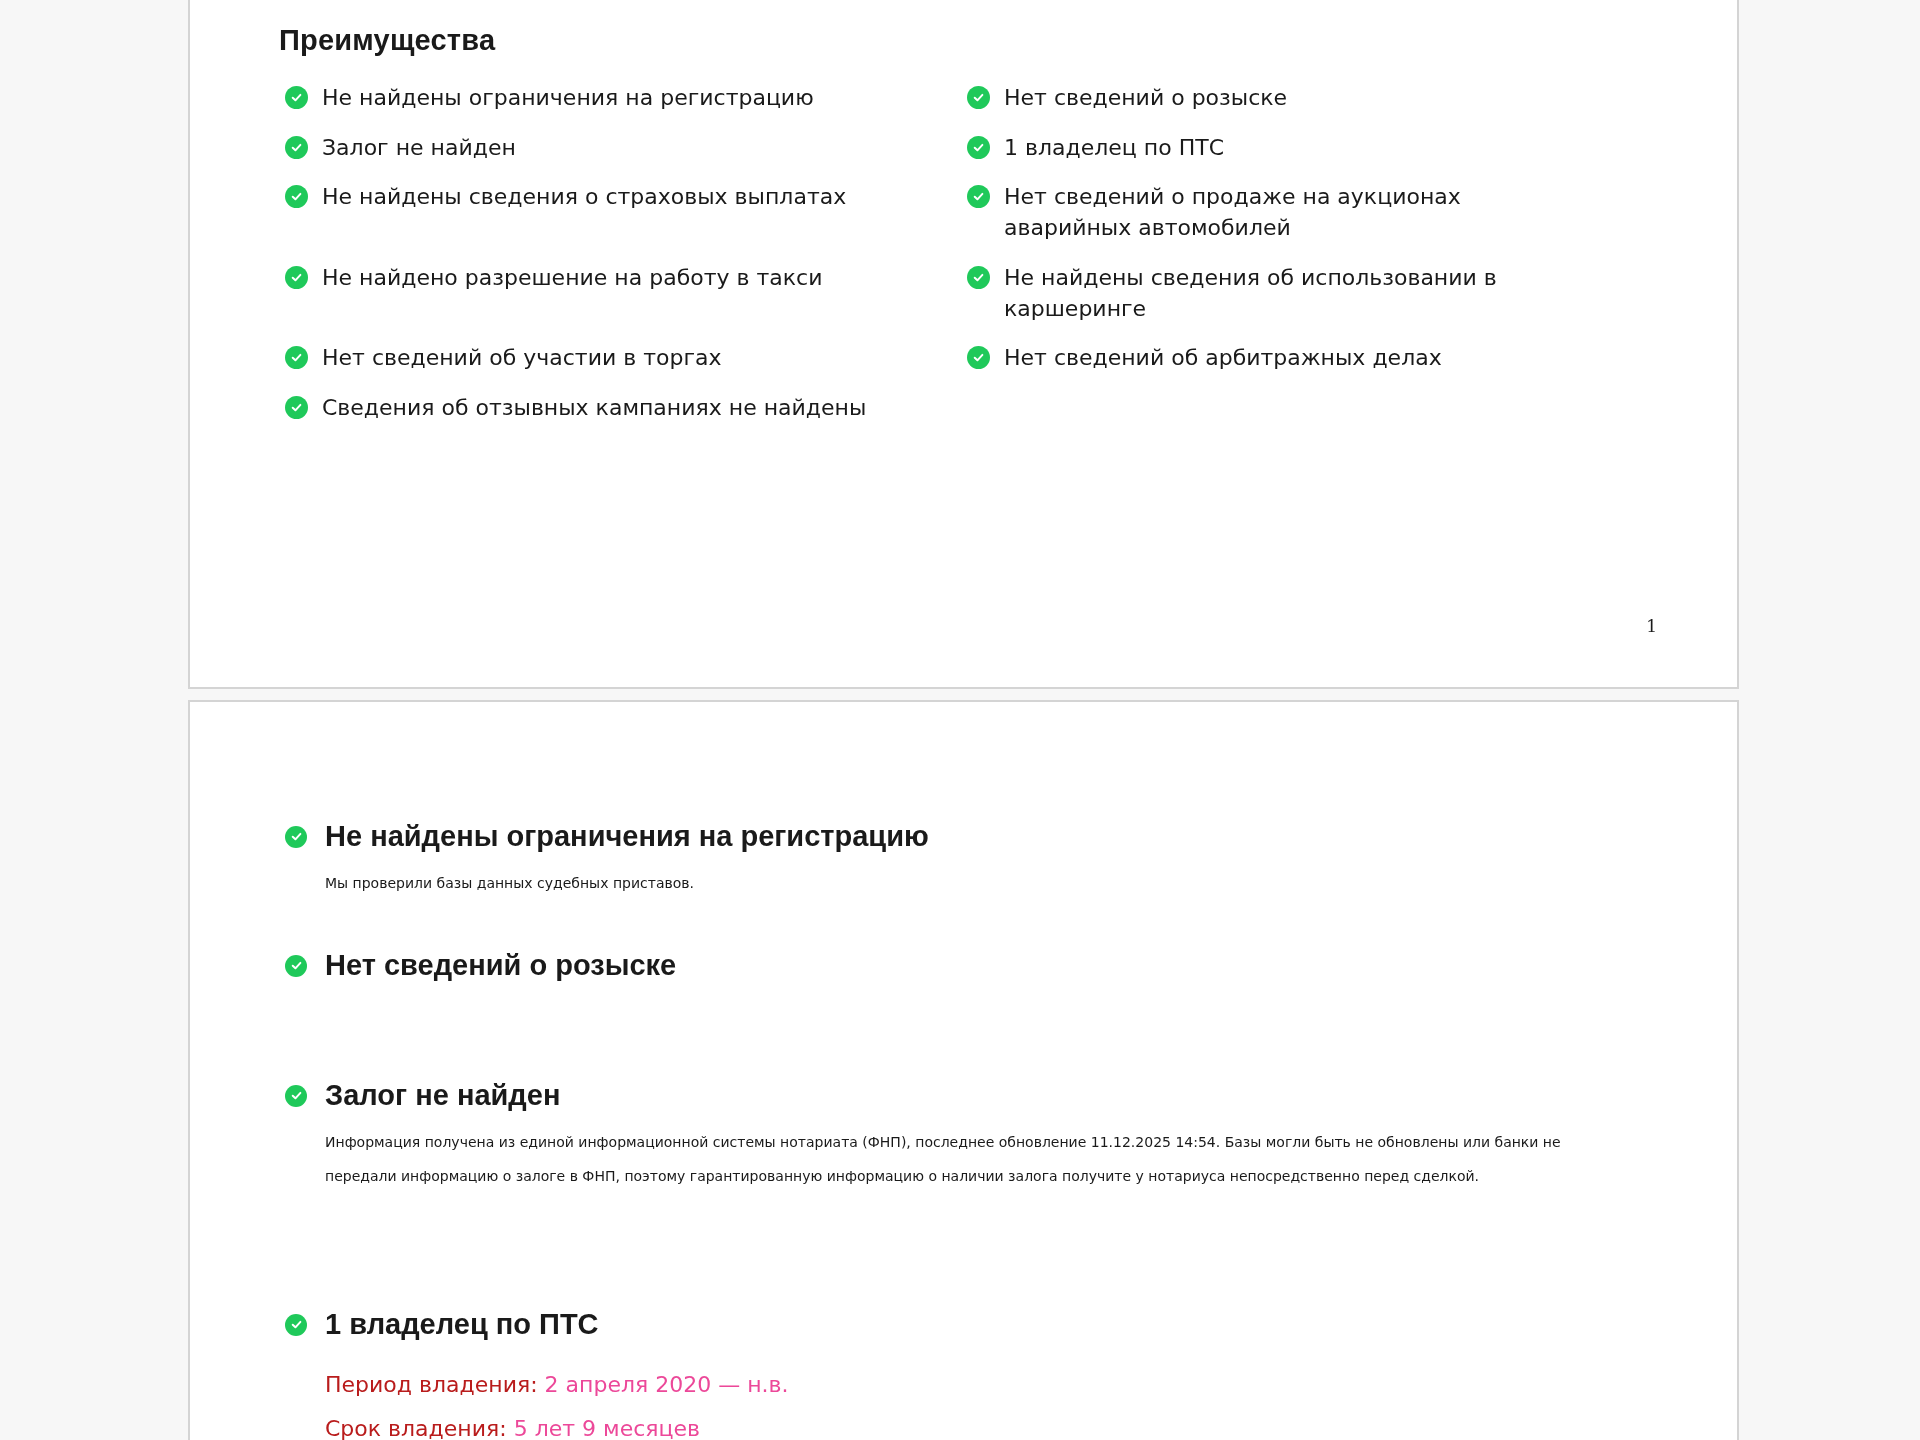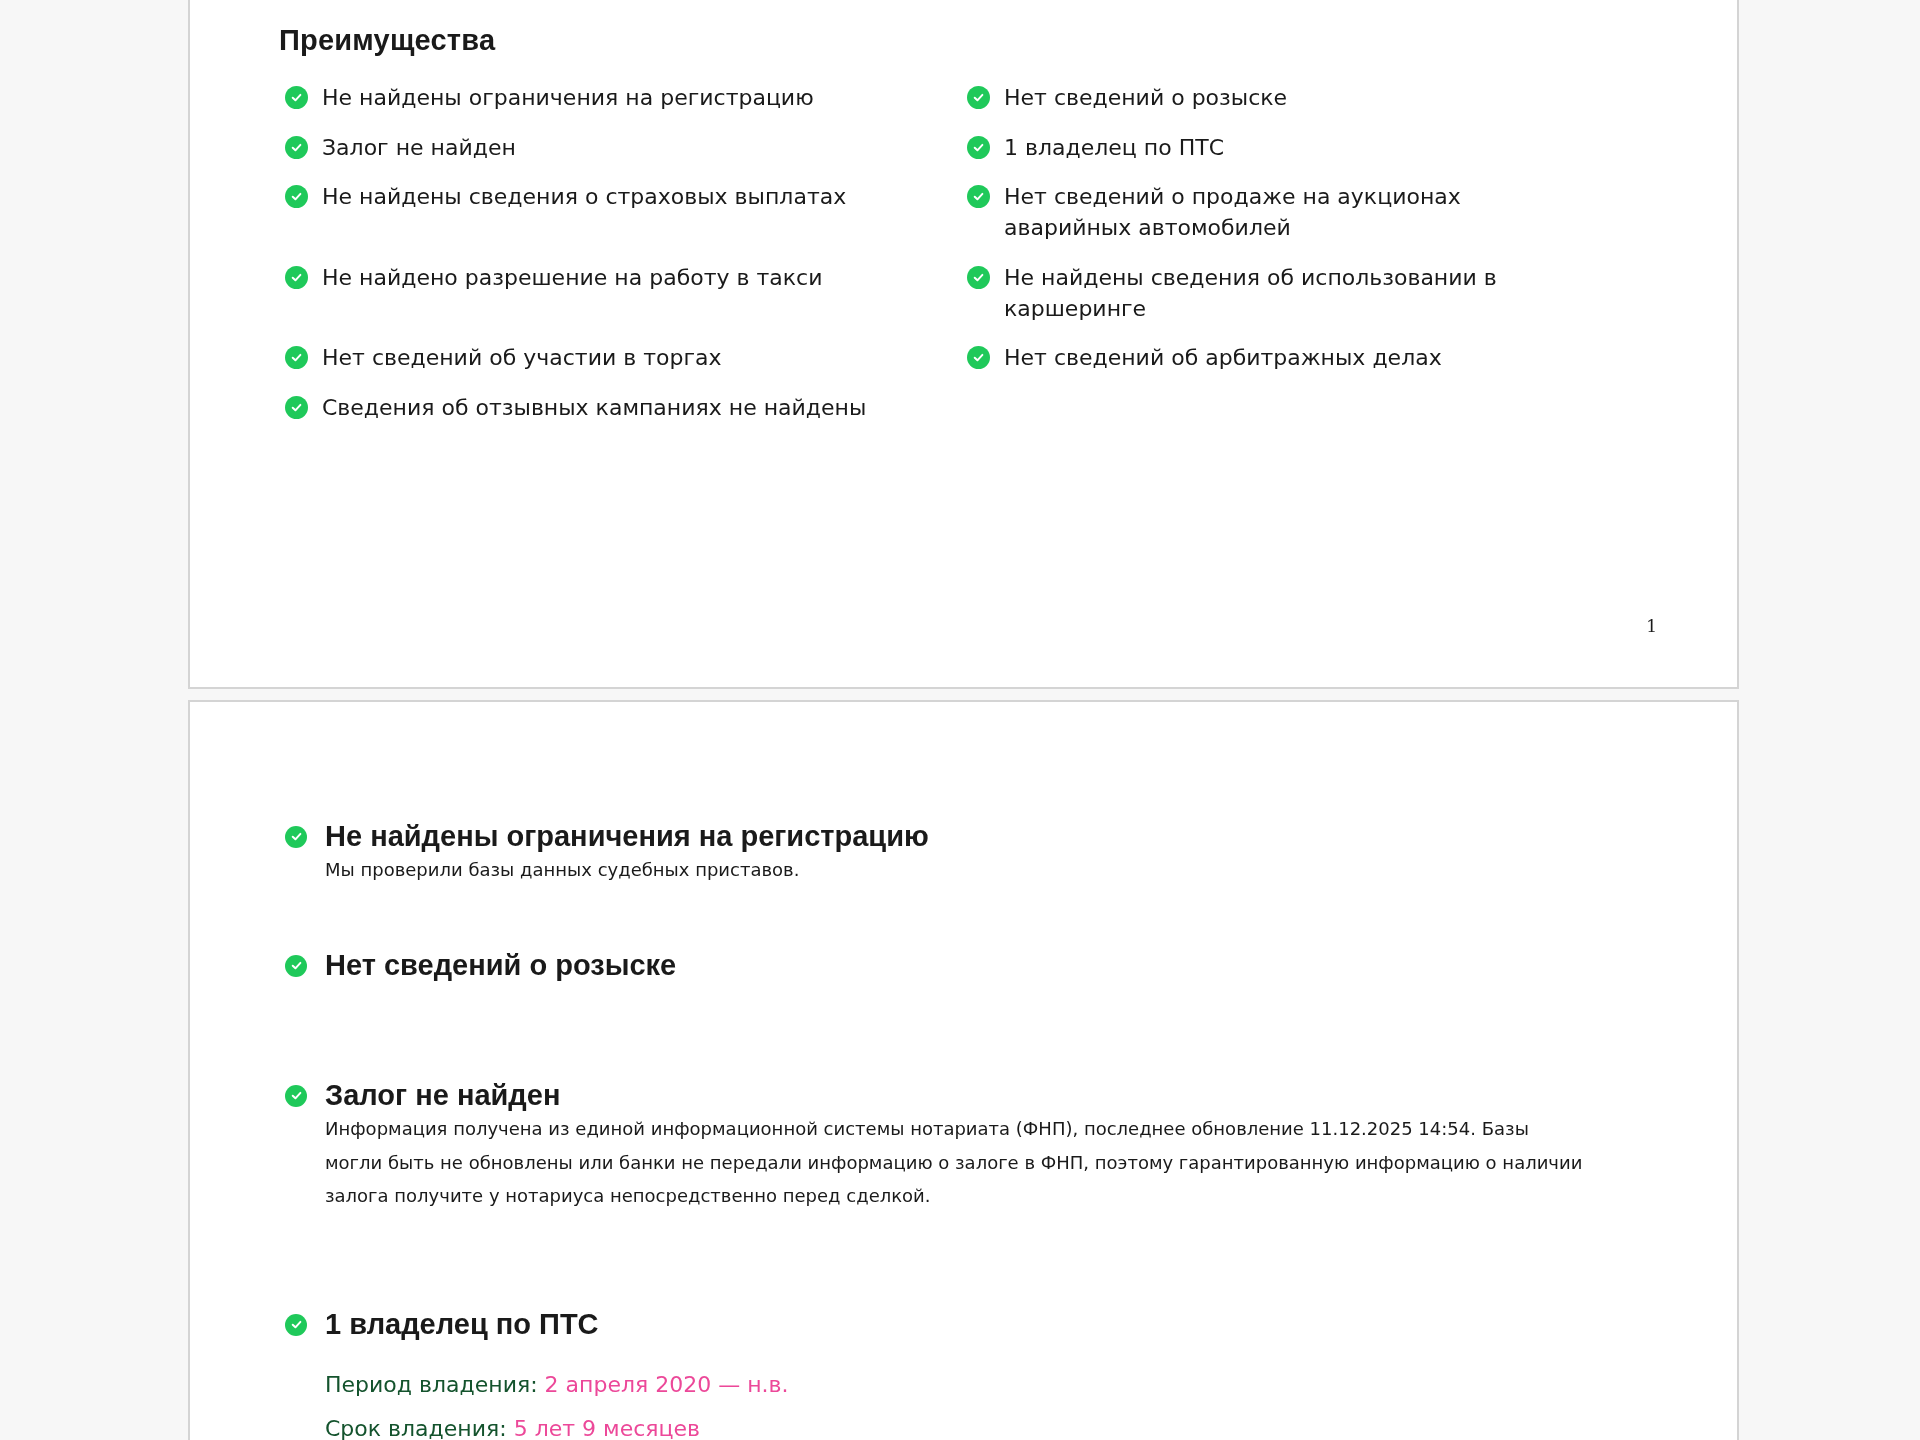--- a/index.html
+++ b/index.html
@@ -46,25 +46,25 @@
   }
 
   .detail { position:absolute; left:95px; width:1300px; }
   .detail-head { display:flex; align-items:center; }
   .detail-head .check { margin-top:0; width:22px; height:22px; margin-right:18px; }
   .detail-title {
     font-size:29px; font-weight:bold;
     font-family:"Liberation Sans", sans-serif;
   }
   .detail-body {
-    margin-left:40px; 
-    font-size:18px; line-height:33.5px; max-width:1270px;
+    margin-left:40px; margin-top:14px;
+    font-size:14px; line-height:33.5px; max-width:1270px;
   }
   .kv { margin-left:40px; font-size:22px; line-height:31px; }
-  .kv .k { color:#14532d; }
+  .kv .k { color:#b91c1c; }
   .kv .v { color:#ec4899; }
 </style>
 </head>
 <body>
 
 <div class="page" id="page1">
   <div class="adv-title">Преимущества</div>
   <div class="adv-grid">
 
     <div class="adv-item">

